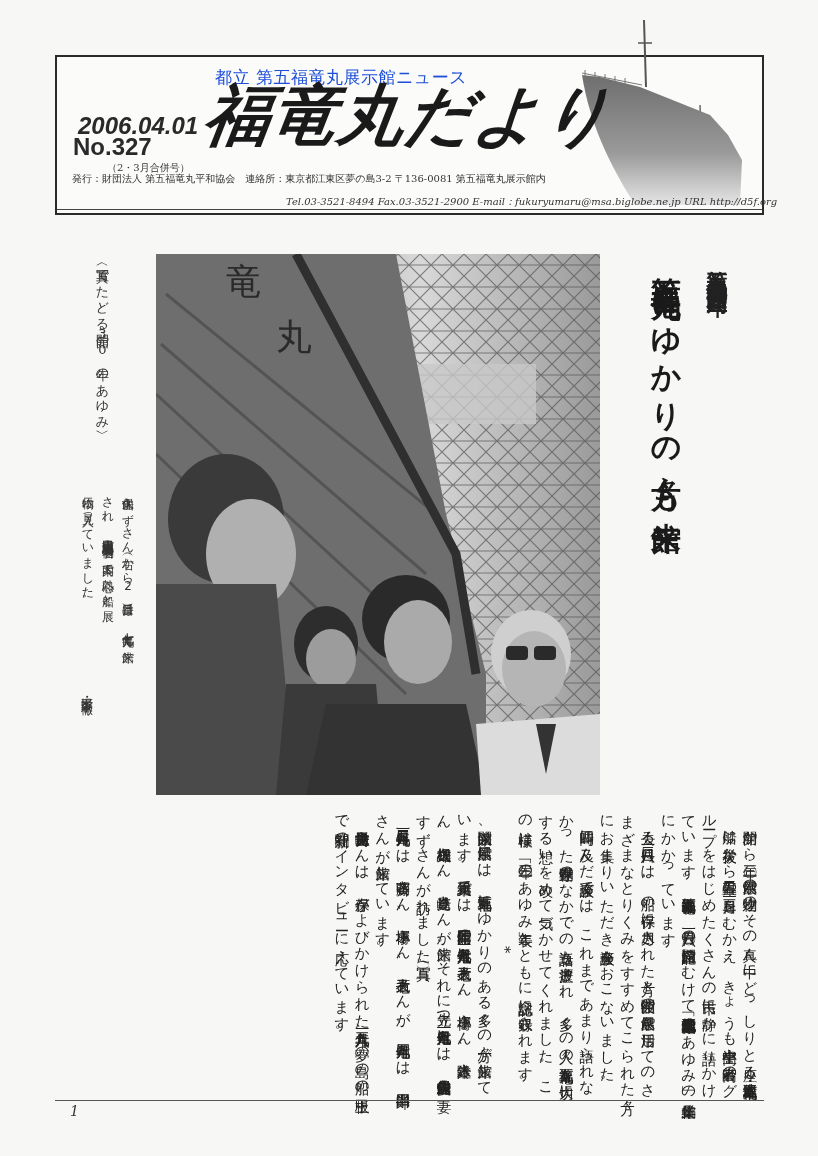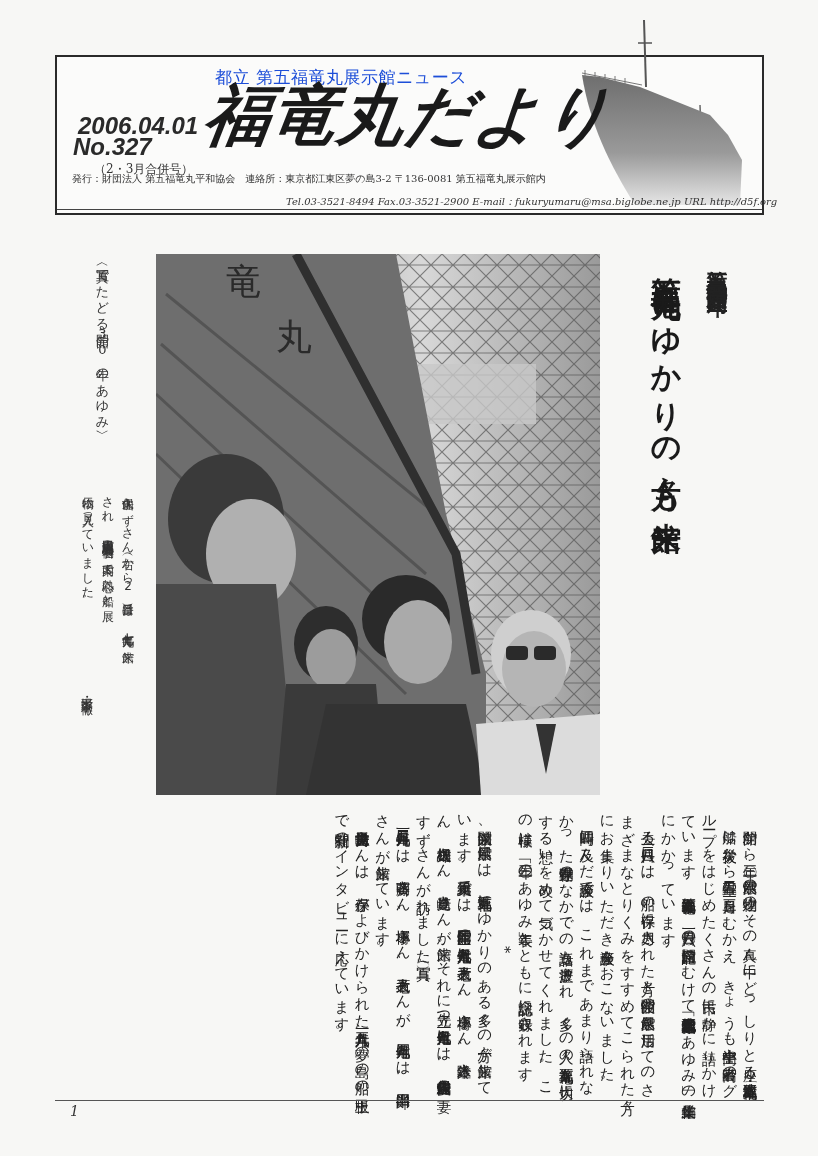--- a/index.html
+++ b/index.html
@@ -23,24 +23,24 @@
   .big-title {
     position: absolute; left: 205px; top: 82px; font-size: 66px; font-weight: bold; font-style: italic;
     letter-spacing: 1px; color: #1a1a1a; transform: skewX(-8deg); line-height: 1;
   }
   .date {
     position: absolute; left: 78px; top: 112px; font-family: "Liberation Sans", sans-serif;
     font-size: 24px; font-weight: bold; font-style: italic; color: #2a2a2a;
   }
   .issue {
     position: absolute; left: 73px; top: 133px; font-family: "Liberation Sans", sans-serif;
-    font-size: 24px; font-weight: bold; font-style: italic; color: #2a2a2a;
+    font-size: 24px; font-weight: bold; color: #2a2a2a;
   }
   .combined {
-    position: absolute; left: 94px; top: 161px; font-size: 12px; color: #333;
+    position: absolute; left: 107px; top: 161px; font-size: 10px; color: #333;
   }
   .publisher {
     position: absolute; left: 72px; top: 172px; font-size: 10px; color: #333; white-space: nowrap;
   }
   .contact {
     position: absolute; left: 286px; top: 195px; font-size: 10px; color: #333; white-space: nowrap; font-style: italic;
   }
 
   
   .vert { writing-mode: vertical-rl; text-orientation: upright; position: absolute; }

